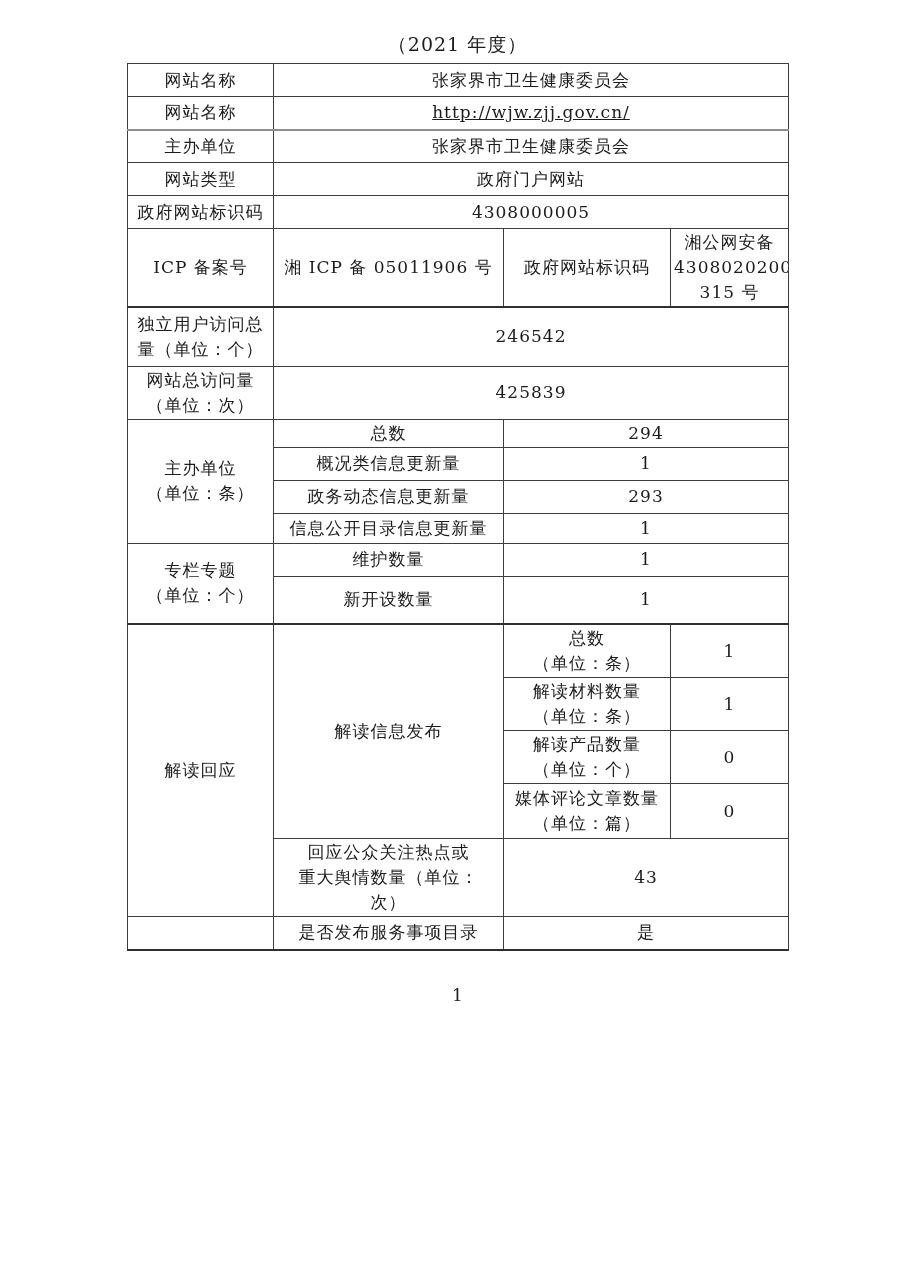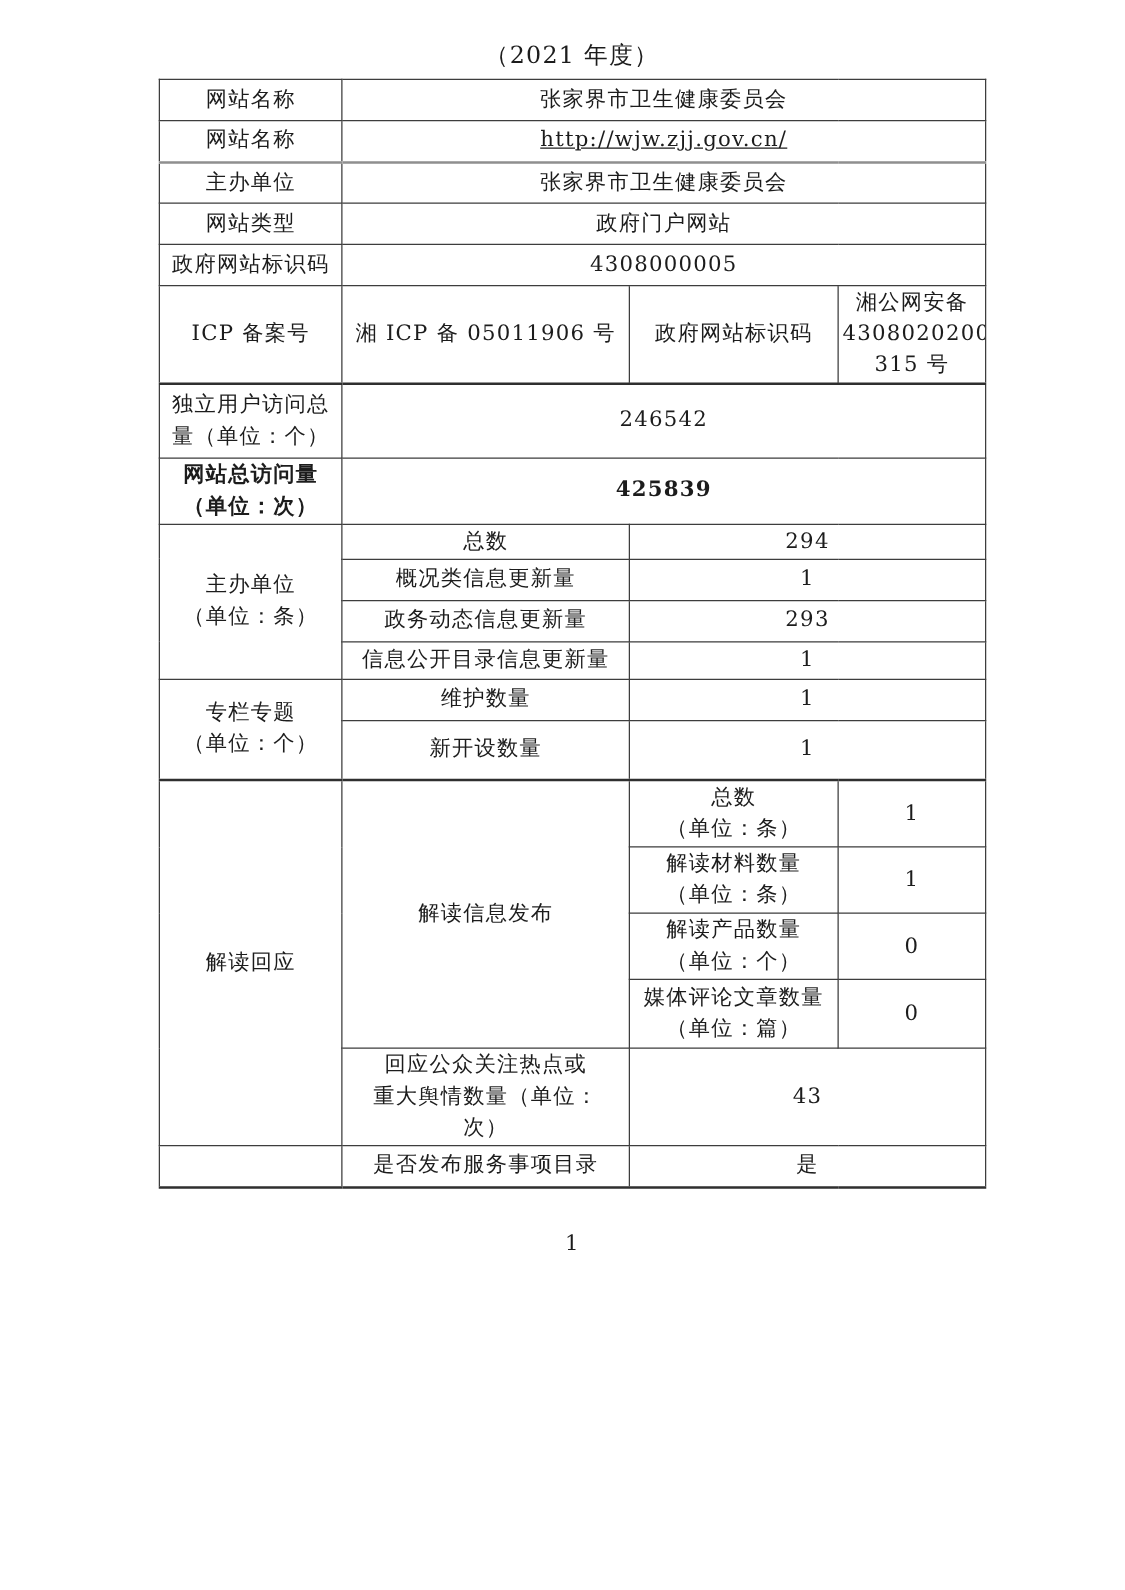--- a/index.html
+++ b/index.html
@@ -58,21 +58,21 @@
     vertical-align: middle;
     font-size: 17px;
     line-height: 25px;
     letter-spacing: 1px;
     padding: 1px 3px;
     white-space: pre-line;
     overflow: hidden;
   }
   
   .h31 { height: 33px; } .h77 { height: 77px; } .h59 { height: 59px; }
-  .h53 { height: 53px; font-weight: bold; } .h28 { height: 28px; } .h30 { height: 30px; }
+  .h53 { height: 53px; } .h28 { height: 28px; } .h30 { height: 30px; }
   .h32 { height: 48px; } .h51 { height: 51px; } .h52 { height: 52px; }
   .h55 { height: 55px; } .h75 { height: 75px; } .h33 { height: 33px; }
   
   tr.sep-gray > td { border-bottom: 2px solid #8f8f8f; }
   tr.top-dark > td { border-top: 2px solid #2f2f2f; }
   tr.last-row > td { border-bottom: 2px solid #2f2f2f; }
   .url-cell { letter-spacing: 2.5px; text-decoration: underline; }
   .num-cell { letter-spacing: 0.5px; }
   .page-number {
     margin-top: 32px;

